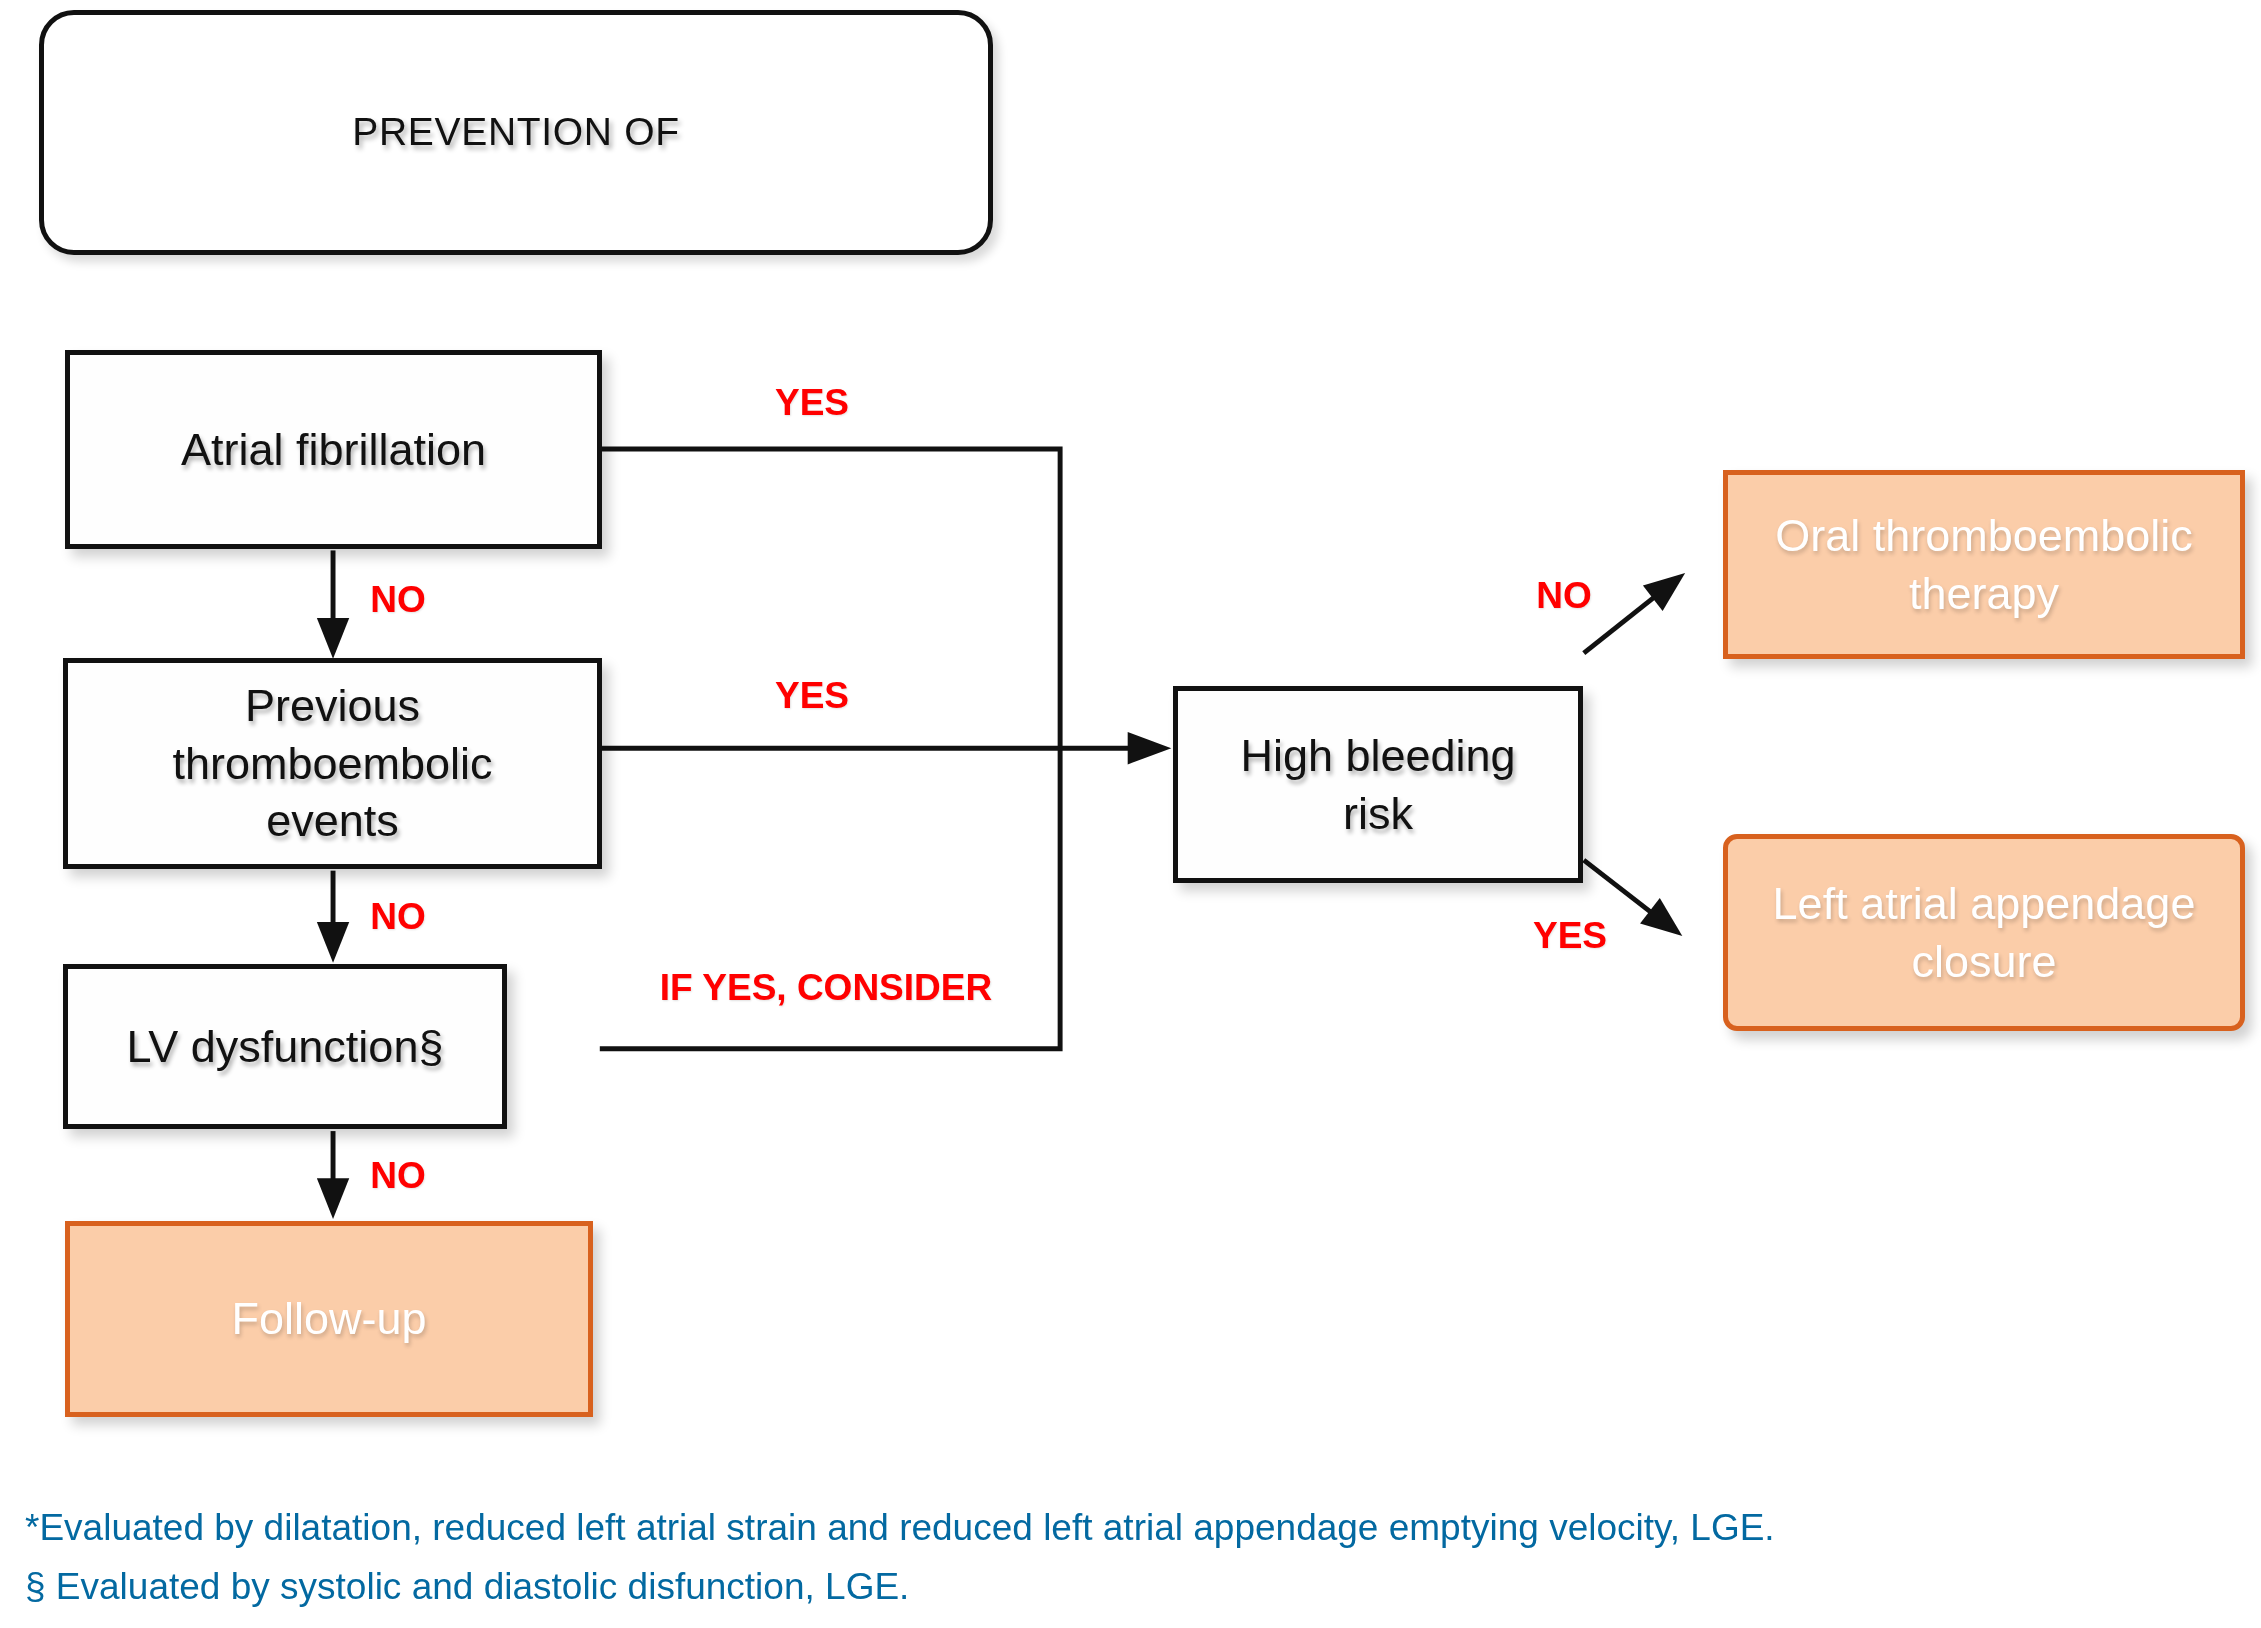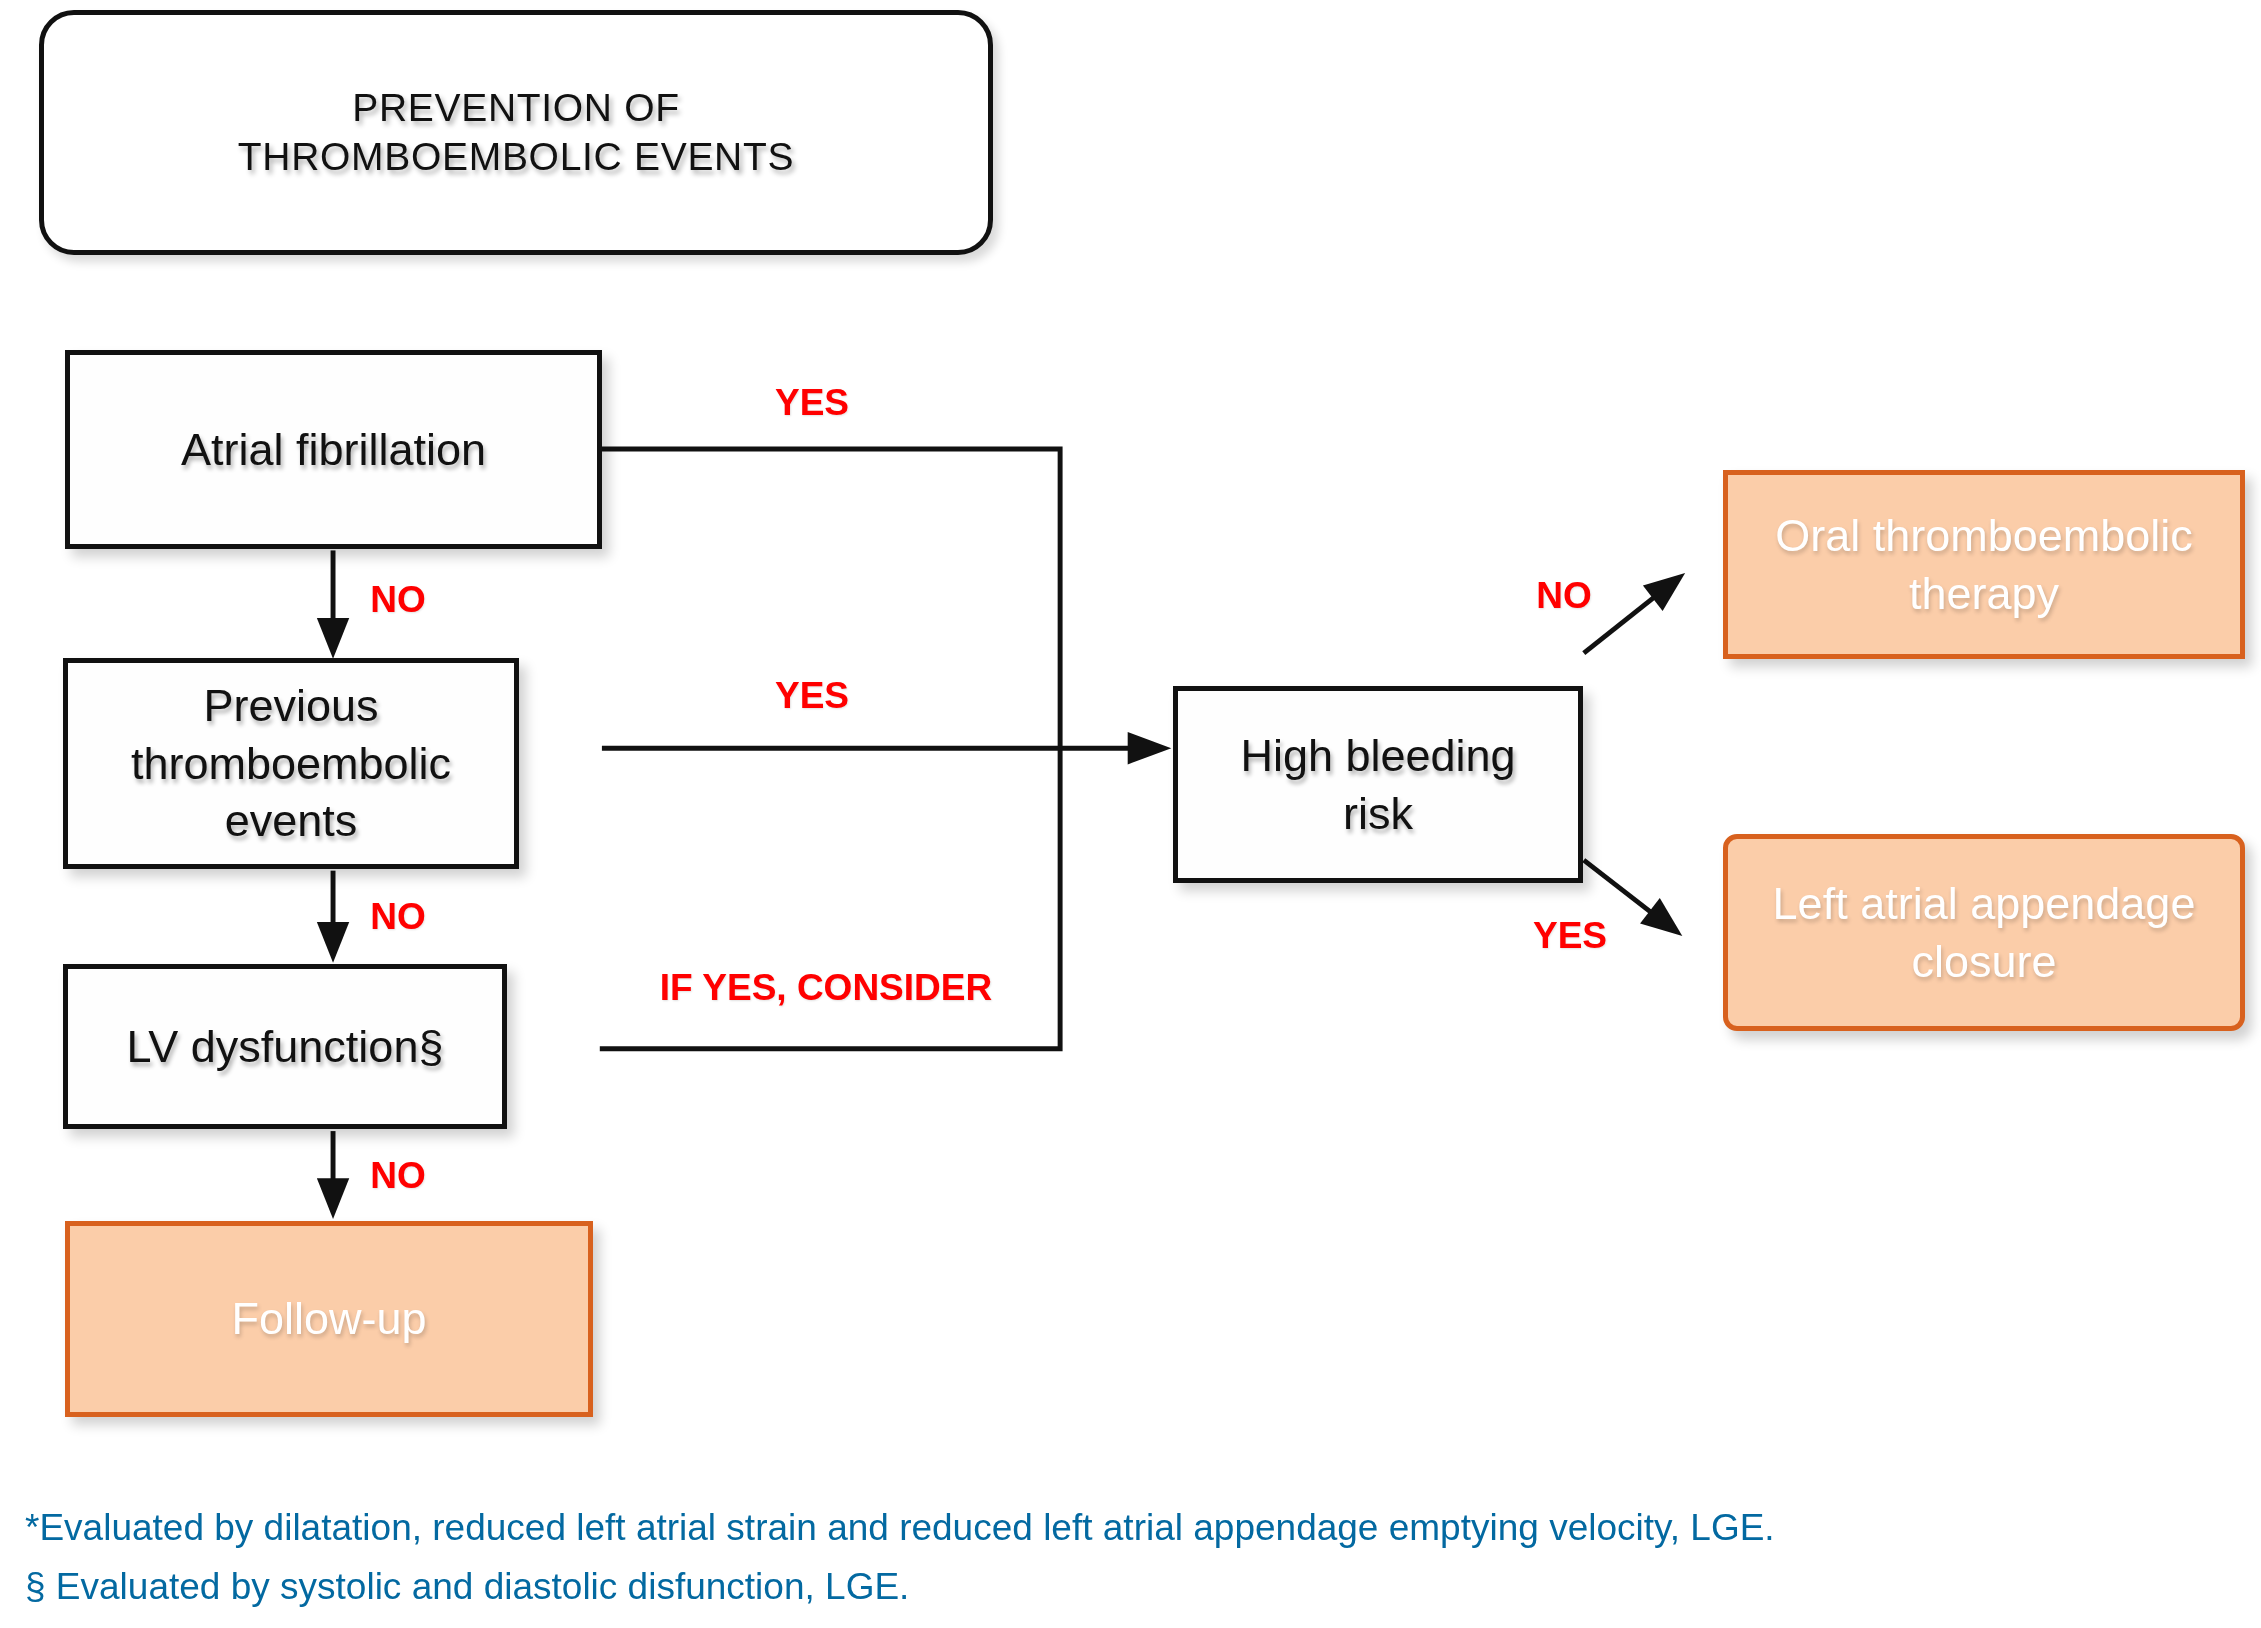--- a/index.html
+++ b/index.html
@@ -101,28 +101,27 @@
       <polygon points="2362,868 2334,832 2394,814"></polygon>
     </g>
     <g>
       <line x1="2250" y1="1222" x2="2348" y2="1298"></line>
       <polygon points="2330,1312 2358,1276 2390,1330"></polygon>
     </g>
   </svg>
 
   <div class="title-box">
     <span class="ln">PREVENTION OF</span>
-    <span class="ln">THROMBOEMBOLIC EVENTS</span>
   </div>
 
   <div class="box" style="left:65px;top:350px;width:537px;height:199px;">
     <span class="ln">Atrial fibrillation</span>
   </div>
 
-  <div class="box" style="left:63px;top:658px;width:456px;height:211px;">
+  <div class="box" style="left:63px;top:658px;width:539px;height:211px;">
     <span class="ln">Previous</span>
     <span class="ln">thromboembolic</span>
     <span class="ln">events</span>
   </div>
 
   <div class="box" style="left:63px;top:964px;width:444px;height:165px;">
     <span class="ln">LV dysfunction§</span>
   </div>
 
   <div class="box orange" style="left:65px;top:1221px;width:528px;height:196px;">

